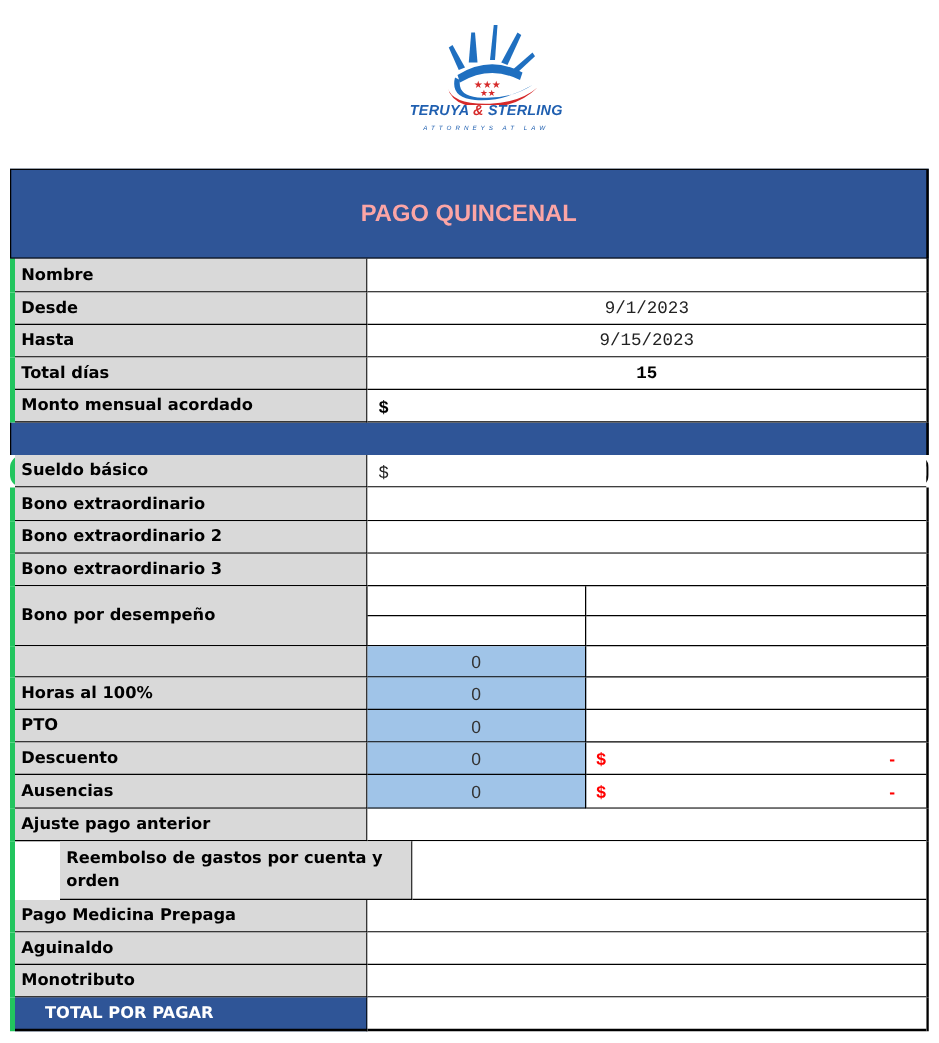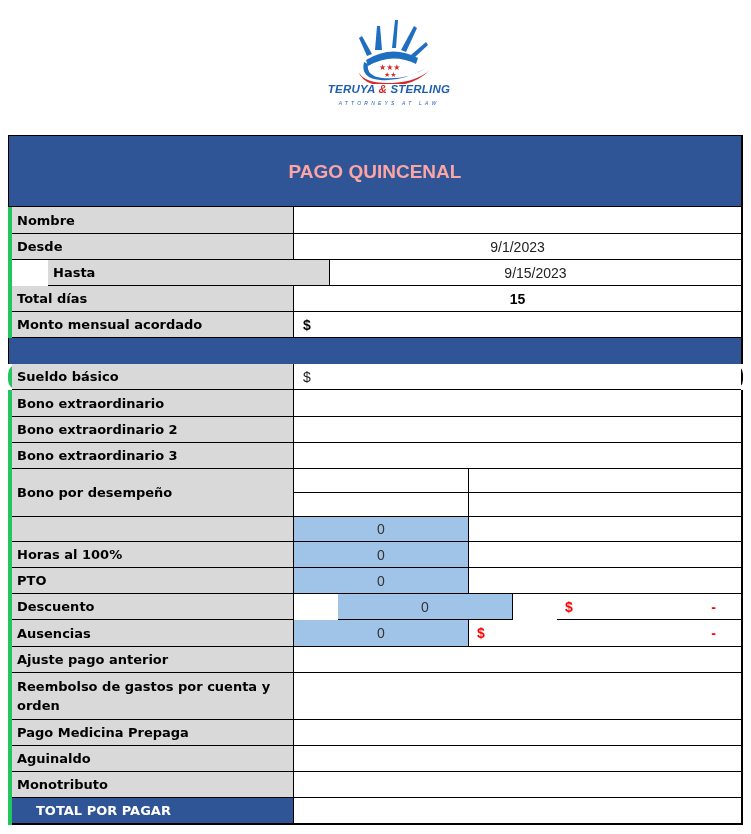--- a/index.html
+++ b/index.html
@@ -20,21 +20,21 @@
   .row { position: relative; display: flex; width: 735px; border-left: 4px solid #22c55e; border-right: 2px solid #000; }
   .hdr { height: 72px; background: #2F5597; border: 1px solid #000; border-right: 2px solid #000;
     display: flex; align-items: center; justify-content: center; }
   .hdr span { color: #fca5a5; font-weight: bold; font-size: 19px; font-family: "Liberation Sans", sans-serif; margin-top: 1px; }
 
   .lbl { width: 282px; background: #D9D9D9; border-right: 1px solid #000; border-bottom: 1px solid #000;
     font-family: "DejaVu Sans", sans-serif; font-weight: bold; font-size: 13px; color: #000;
     padding-left: 5px; display: flex; align-items: center; line-height: 19px; }
   .val { flex: 1; border-bottom: 1px solid #000; background: #fff; display: flex; align-items: center;
     font-family: "Liberation Sans", sans-serif; font-size: 14px; color: #222; }
-  .val.center { justify-content: center; }
+  .val.center { justify-content: center; font-family: Liberation Mono, monospace; }
   .val.bold { font-weight: bold; color: #000; }
   .dollar { padding-left: 9px; }
   .dollar.bold { font-weight: bold; color: #000; }
 
   .spacer { height: 26px; background: #2F5597; border-left: 1px solid #000; border-right: 2px solid #000; }
 
   .sub-a { width: 175px; border-right: 1px solid #000; border-bottom: 1px solid #000; display: flex;
     align-items: center; justify-content: center; font-family: "Liberation Sans", sans-serif; font-size: 14px; color: #333; }
   .sub-a.blue { background: #A0C4E8; }
   .sub-b { flex: 1; border-bottom: 1px solid #000; display: flex; align-items: center; font-family: "Liberation Sans", sans-serif;
@@ -81,21 +81,21 @@
   </div>
 
   <div class="row" style="height:27px;">
     <div class="lbl">Nombre</div>
     <div class="val center"></div>
   </div>
   <div class="row" style="height:26px;">
     <div class="lbl">Desde</div>
     <div class="val center">9/1/2023</div>
   </div>
-  <div class="row" style="height:26px;padding-left:36px;">
+  <div class="row" style="height:26px;">
     <div class="lbl">Hasta</div>
     <div class="val center">9/15/2023</div>
   </div>
   <div class="row" style="height:26px;">
     <div class="lbl">Total días</div>
     <div class="val center bold">15</div>
   </div>
   <div class="row" style="height:26px;">
     <div class="lbl">Monto mensual acordado</div>
     <div class="val">
@@ -146,42 +146,42 @@
   <div class="row" style="height:26px;justify-content:flex-end;">
     <div class="lbl">Horas al 100%</div>
     <div class="sub-a blue">0</div>
     <div class="sub-b"></div>
   </div>
   <div class="row" style="height:26px;">
     <div class="lbl">PTO</div>
     <div class="sub-a blue">0</div>
     <div class="sub-b"></div>
   </div>
-  <div class="row" style="height:26px;gap:44px;">
+  <div class="row" style="height:26px;">
     <div class="lbl">Descuento</div>
     <div class="sub-a blue">0</div>
     <div class="sub-b">
       <span class="cur red">$</span>
       <span class="dash red">-</span>
     </div>
   </div>
   <div class="row" style="height:27px;">
     <div class="lbl">Ausencias</div>
     <div class="sub-a blue">0</div>
     <div class="sub-b">
       <span class="cur red">$</span>
       <span class="dash red">-</span>
     </div>
   </div>
 
   <div class="row" style="height:26px;">
     <div class="lbl">Ajuste pago anterior</div>
     <div class="val"></div>
   </div>
-  <div class="row" style="height:47px;">
+  <div class="row" style="height:47px;padding-left:36px;">
     <div class="lbl">Reembolso de gastos por cuenta y orden</div>
     <div class="val"></div>
   </div>
   <div class="row" style="height:26px;">
     <div class="lbl">Pago Medicina Prepaga</div>
     <div class="val"></div>
   </div>
   <div class="row" style="height:26px;">
     <div class="lbl">Aguinaldo</div>
     <div class="val"></div>

